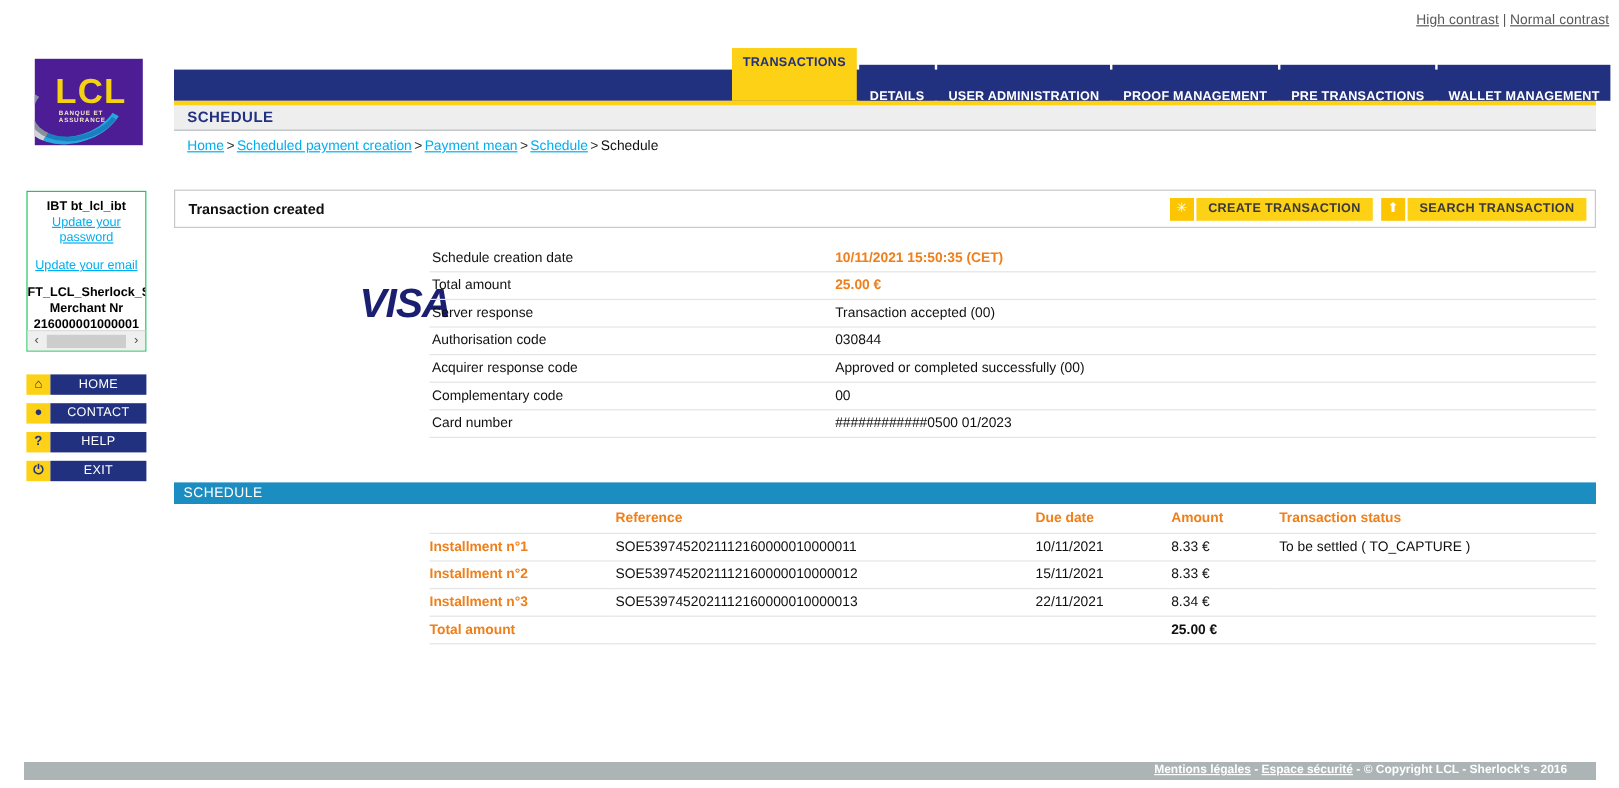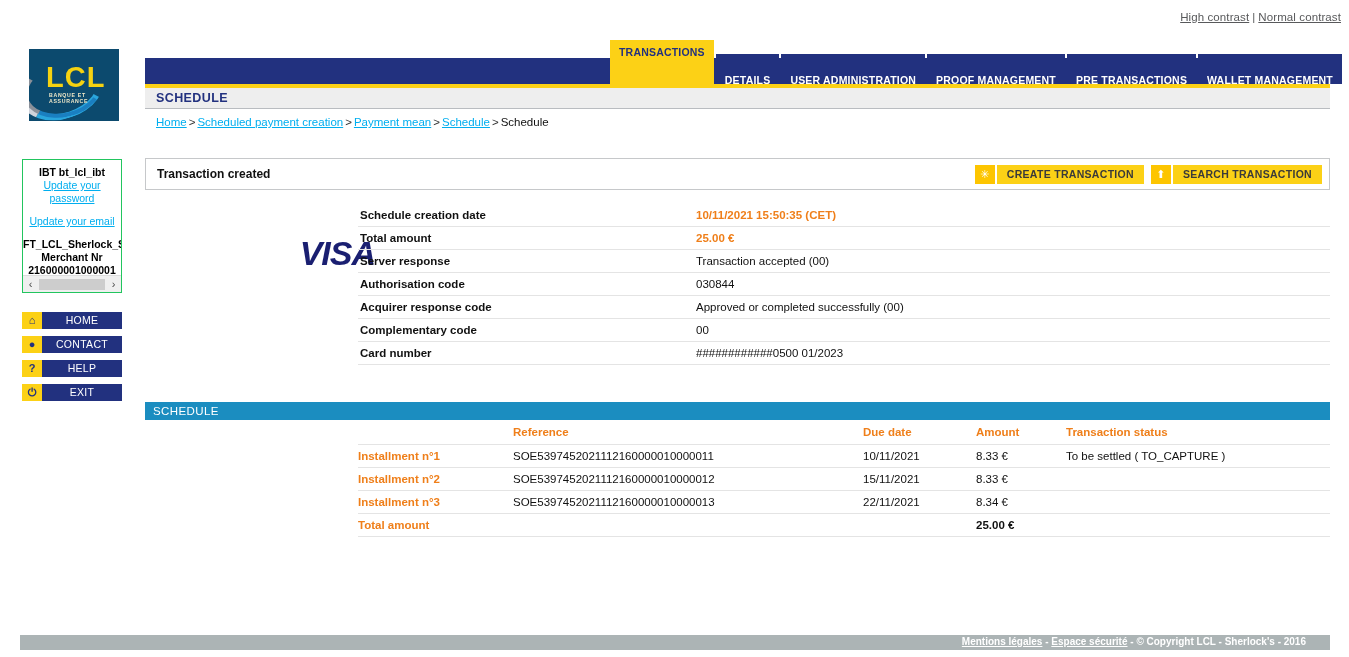--- a/index.html
+++ b/index.html
@@ -18,21 +18,21 @@
     font-size: 11.5px; color: #58595b;
     letter-spacing: .1px;
   }
   .contrast-bar a { color: #58595b; text-decoration: underline; }
   .contrast-sep { padding: 0 3px; }
 
   
   .logo {
     position: absolute; left: 29px; top: 49px;
     width: 90px; height: 72px;
-    background: #0c4a6e;
+    background: #4c1d95;
     overflow: hidden;
   }
   .logo .swoosh {
     position: absolute; left: -12px; top: 6px;
     width: 88px; height: 64px;
     border: 6px solid transparent;
     border-left-color: #cfd3db;
     border-bottom-color: #2aa6dd;
     border-radius: 50%;
     transform: rotate(-18deg);
@@ -182,21 +182,21 @@
     width: 210px; text-align: right;
   }
   .visa .vtxt {
     font-size: 34px; font-weight: bold; font-style: italic;
     color: #1a1f71; letter-spacing: -1px;
     font-family: "Liberation Sans", sans-serif;
   }
 
   table.kv { position: absolute; left: 213px; top: 14px; width: 972px; border-collapse: collapse; }
   table.kv td { border-bottom: 1px solid #e4e4e4; padding: 5px 0 5px 0; font-size: 11.5px; }
-  table.kv td.k { width: 338px; font-weight: bold; color: #111; padding-left: 2px; margin-left: 32px; }
+  table.kv td.k { width: 338px; font-weight: normal; color: #111; padding-left: 2px; margin-left: 32px; }
   table.kv td.v { color: #111; }
   table.kv td.v.hl { color: #ef7f1a; font-weight: bold; }
 
   .schedwrap { margin-top: 22px; }
   table.sched { width: 972px; border-collapse: collapse; margin-left: 213px; }
   table.sched th {
     text-align: left; font-size: 11.5px; color: #ef7f1a; font-weight: bold;
     padding: 6px 0 6px 0; border-bottom: 1px solid #e4e4e4;
   }
   table.sched td {

